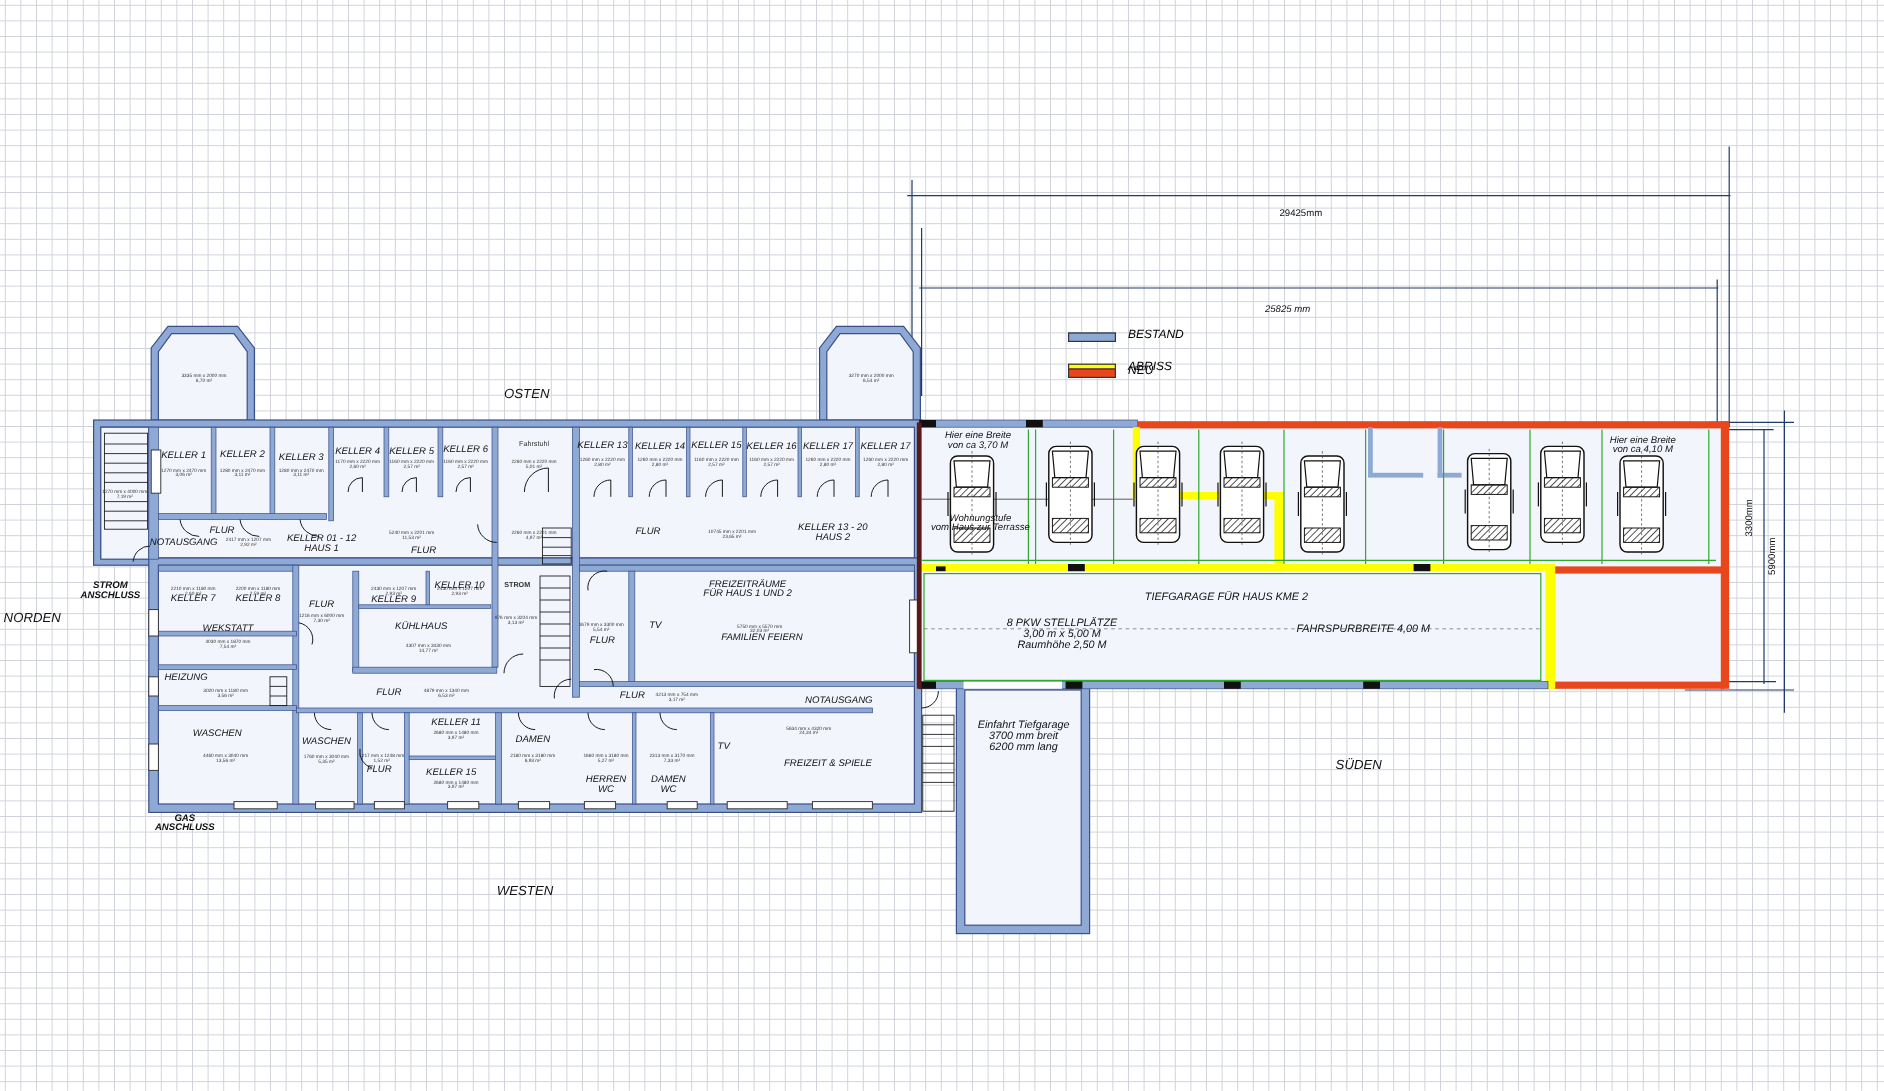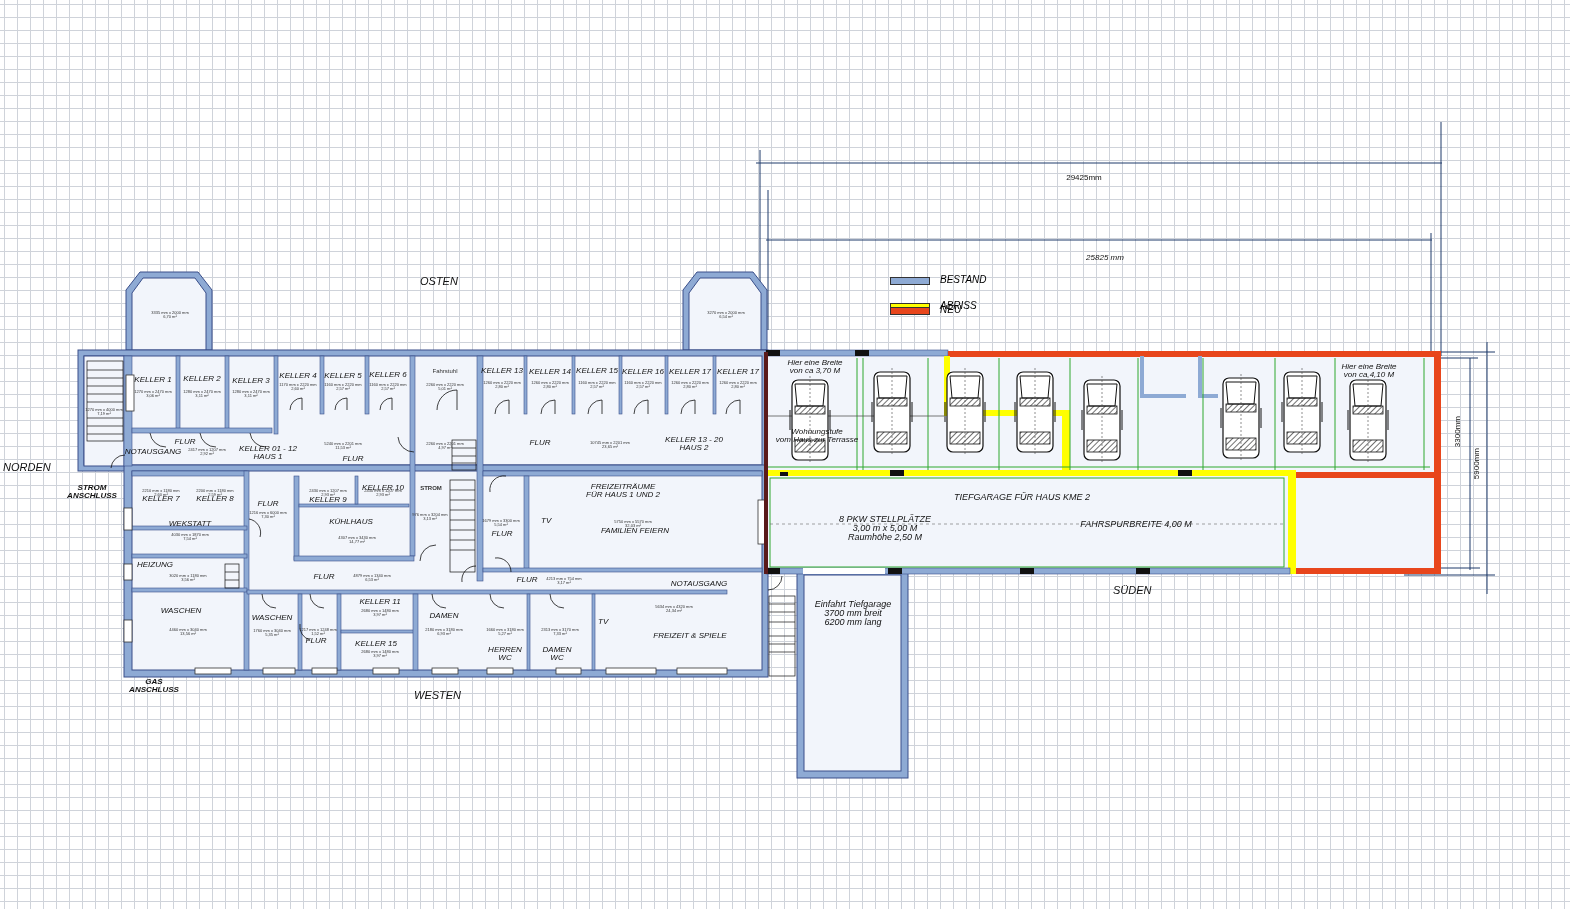--- a/index.html
+++ b/index.html
@@ -10,21 +10,21 @@
       linear-gradient(to right, #cfd3da 1px, transparent 1px),
       linear-gradient(to bottom, #cfd3da 1px, transparent 1px);
     background-size: 13px 13px;
     background-position: 4px 4px;
     font-family: "Liberation Sans", sans-serif;
   }
   svg#plan { position: absolute; left: 0; top: 0; }
   .lbl { position: absolute; font-style: italic; color: #111; white-space: nowrap; line-height: 1; }
   .lbl.s { font-size: 8px; }
   .lbl.m { font-size: 9px; }
-  .lbl.l { font-size: 11px; }
+  .lbl.l { font-size: 11px; margin-top: 48px; }
   .lbl.xs { font-size: 4px; color: #333; font-style: normal; }
   .lbl.c { transform: translateX(-50%); text-align: center; }
   .vert { position: absolute; font-size: 8px; writing-mode: vertical-rl; transform: rotate(180deg); color: #111; }
   .legend-row { position: absolute; display: flex; align-items: flex-end; gap: 10px; font-size: 10px; font-style: italic; }
   .swatch { width: 38px; height: 6px; border: 1px solid #333; }
 </style>
 </head>
 <body>
 
 <svg id="plan" width="1570" height="909" viewBox="0 0 1570 909">
@@ -281,21 +281,21 @@
     <span class="swatch" style="background:#ffff00"></span>
     <span>ABRISS</span>
   </div>
   <div class="legend-row" style="left:890px;top:304px">
     <span class="swatch" style="background:#e8461c"></span>
     <span>NEU</span>
   </div>
 </div>
 
 <div class="lbl s c" style="left:1084px;top:174px;font-style:normal">29425mm</div>
-<div class="lbl s c" style="left:1105px;top:254px">25825 mm</div>
+<div class="lbl s c" style="left:1073px;top:254px">25825 mm</div>
 <div class="vert" style="left:1453px;top:416px">3300mm</div>
 <div class="vert" style="left:1472px;top:448px">5900mm</div>
 
 <div class="lbl xs c" style="left:170px;top:311px">
     <div>3335 mm x 2000 mm</div>
     <div>6,70 m²</div>
   </div>
 <div class="lbl xs c" style="left:726px;top:311px">
     <div>3270 mm x 2000 mm</div>
     <div>6,54 m²</div>

